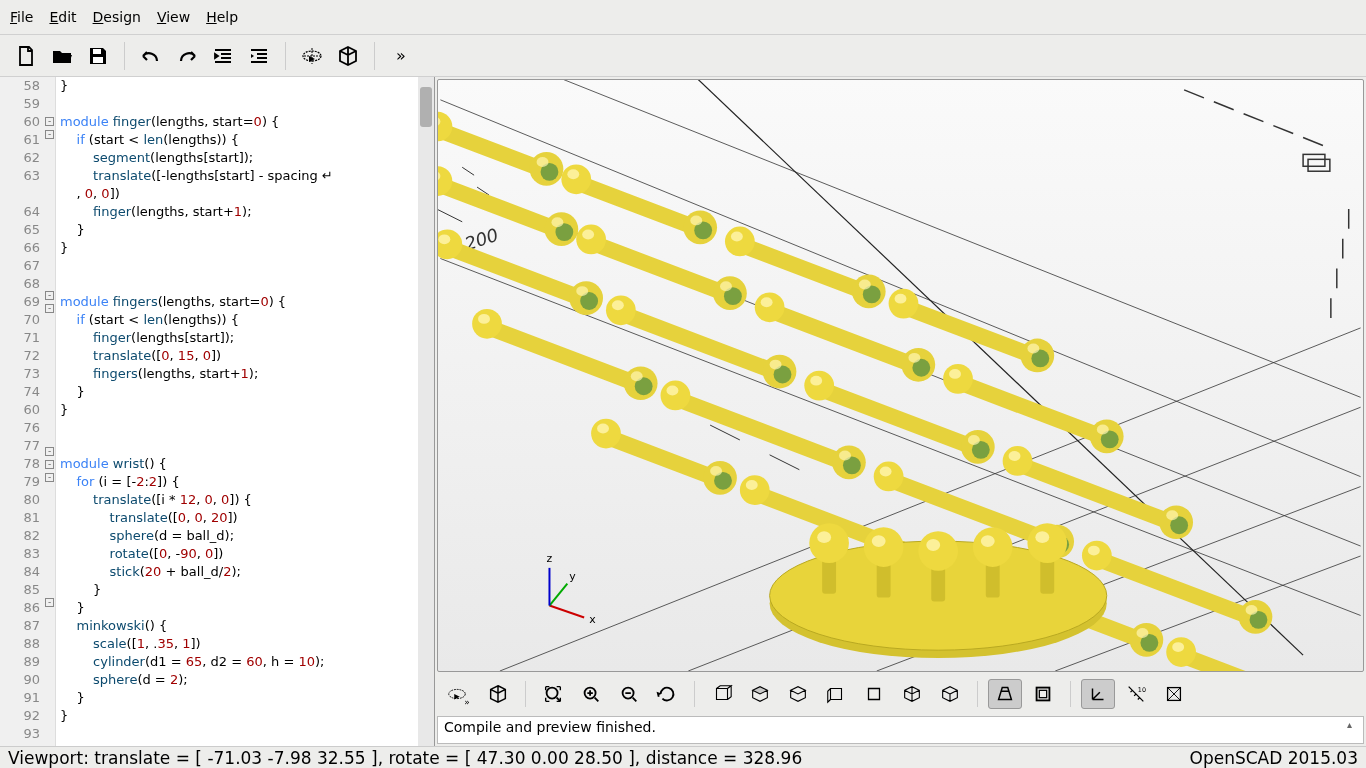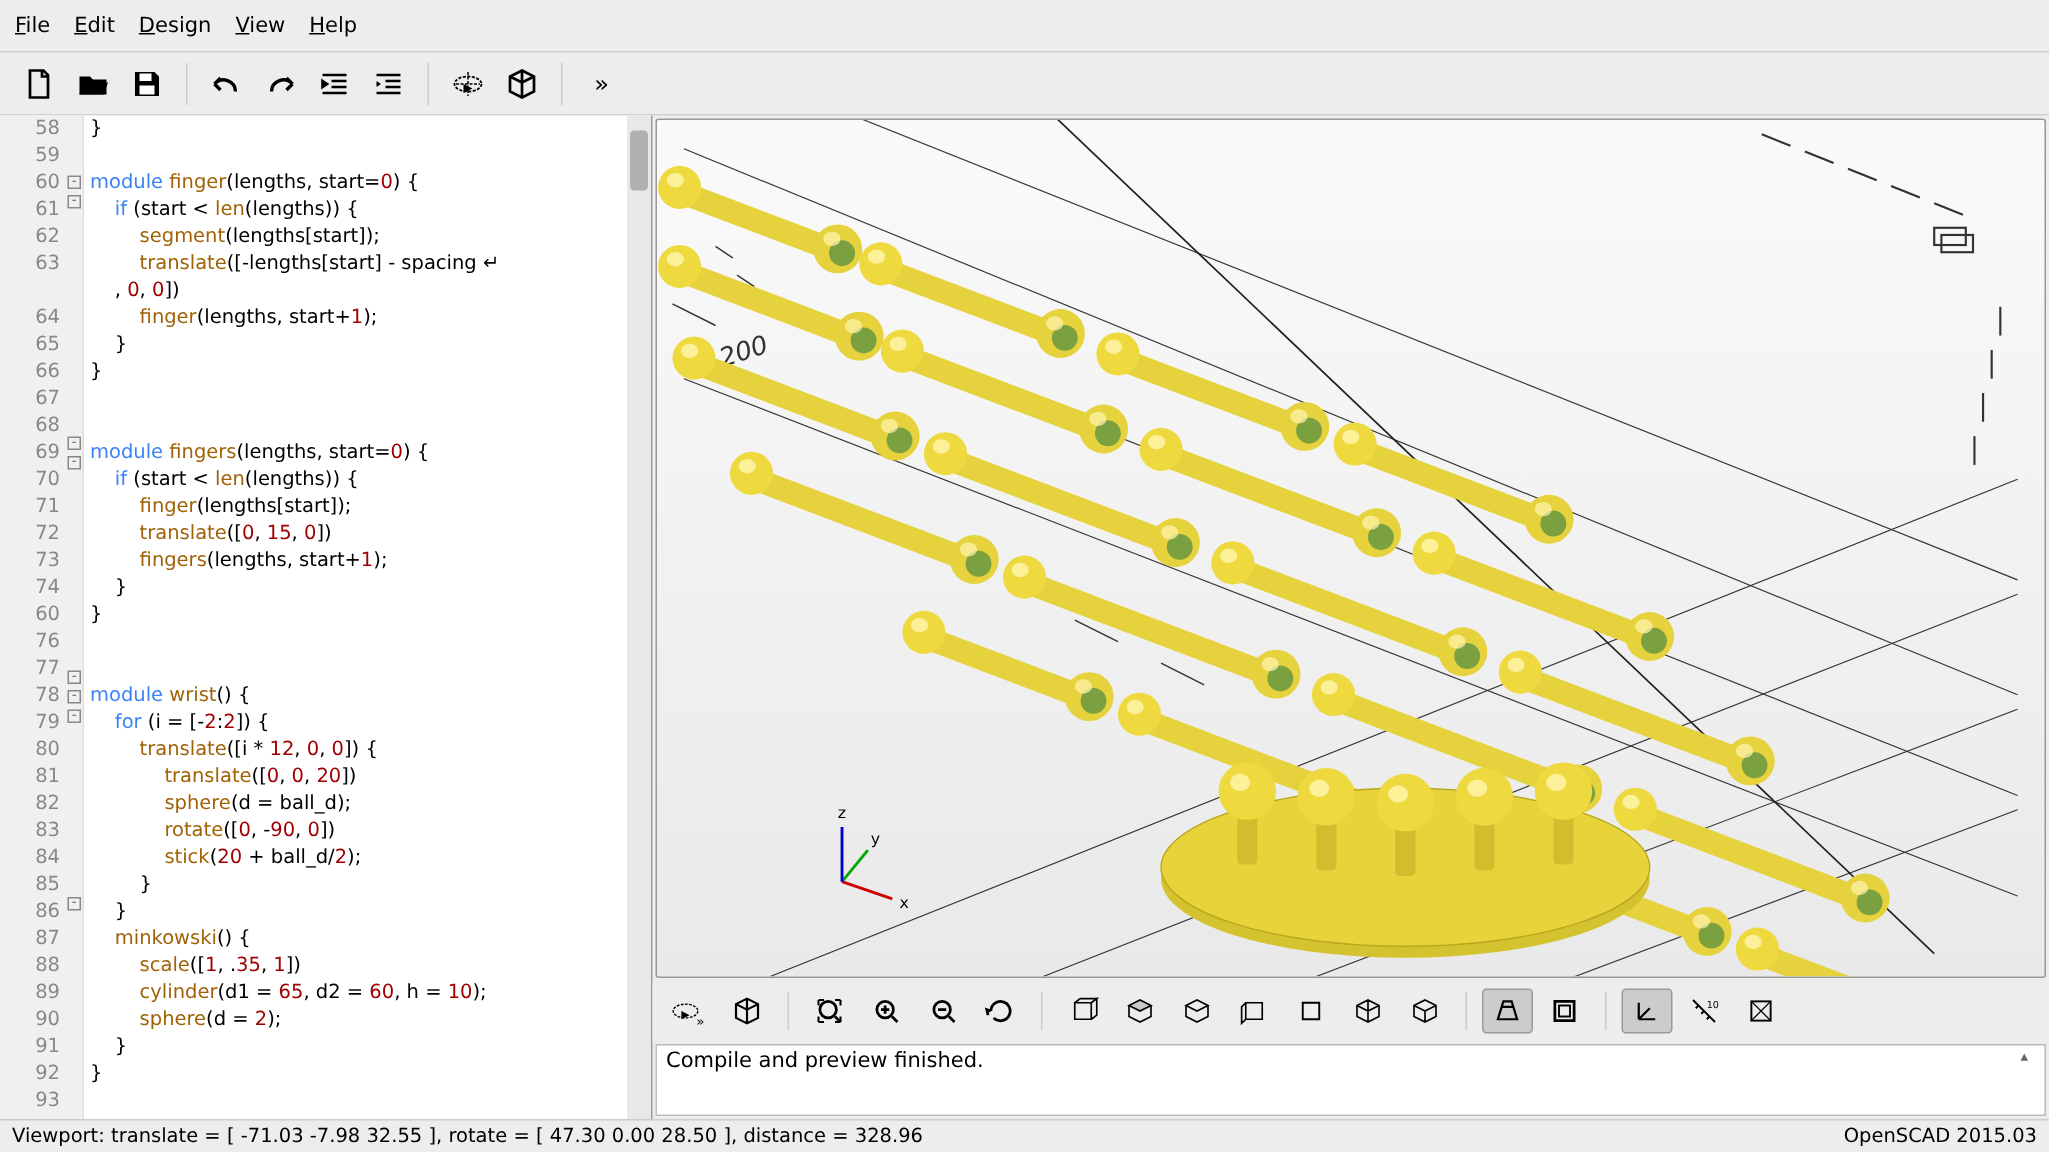--- a/index.html
+++ b/index.html
@@ -20,37 +20,37 @@
 .editor { flex: 1; overflow: hidden; position: relative; }
 .code-area { position: absolute; inset: 0; display: flex; font-family: monospace; font-size: 13px; line-height: 18px; }
 .gutter { width: 44px; text-align: right; padding-right: 4px; color: #888; background: #f0f0f0; user-select: none; }
 .gutter .ln { height: 18px; }
 .fold-col { width: 12px; background: #f0f0f0; border-right: 1px solid #ddd; }
 .fold-col .fm { height: 18px; display:flex;align-items:center;justify-content:center;color:#666;font-size:9px; }
 .fold-col .fm.box { border:1px solid #888;width:9px;height:9px;margin:4px auto;line-height:7px; }
 .code { flex:1; padding-left: 4px; white-space: pre; overflow: hidden; }
 .code .line { height: 18px; }
 .kw { color: #3b82f6; }
-.fn { color: #a16207; }
+.fn { color: #0c4a6e; }
 .num { color: #a00000; }
 
 .view-pane { flex:1; display:flex; flex-direction:column; min-width:0; }
 .viewport { flex:1; background: linear-gradient(180deg,#fafafa 0%, #e9e9e9 100%); position: relative; overflow:hidden; border:1px solid #999; margin:2px; border-radius:2px; }
 .viewport svg { position:absolute; inset:0; width:100%; height:100%; }
 
 .view-toolbar { height: 40px; display:flex; align-items:center; padding:0 8px; gap:4px; background:#ededeb; }
 .vtbtn { width: 34px; height: 30px; display:flex;align-items:center;justify-content:center;border-radius:3px;cursor:pointer; }
 .vtbtn.active { background:#ccc; border:1px solid #999; }
 .vtbtn svg { width:22px;height:22px; }
 .vtsep { width:1px;height:26px;background:#ccc;margin:0 6px; }
 
-.console { height: 48px; background:#fff; border:1px solid #bbb; margin:2px; padding:2px 6px; font-size:14px; position:relative; }
+.console { height: 28px; background:#fff; border:1px solid #bbb; margin:2px; padding:2px 6px; font-size:14px; position:relative; }
 .console .scroll-up { position:absolute; right:2px; top:2px; width:14px;height:14px; font-size:10px; color:#666; }
 
-.statusbar { height: 22px; display:flex; align-items:center; justify-content:space-between; padding:0 8px; font-size:13px; border-top:1px solid #ccc; background:#ededeb; }
+.statusbar { height: 22px; display:flex; align-items:center; justify-content:space-between; padding:0 8px; font-size:17px; border-top:1px solid #ccc; background:#ededeb; }
 
 .scrollbar-v { position:absolute; right:0; top:0; bottom:0; width:16px; background:#e8e8e8; }
 .scrollbar-v .thumb { position:absolute; left:2px; right:2px; top:10px; height:40px; background:#b0b0b0; border-radius:3px; }
 </style>
 </head>
 <body>
 
 <div class="menubar">
   <span class="item"><span class="ul">F</span><span>ile</span></span>
   <span class="item"><span class="ul">E</span>dit</span>

